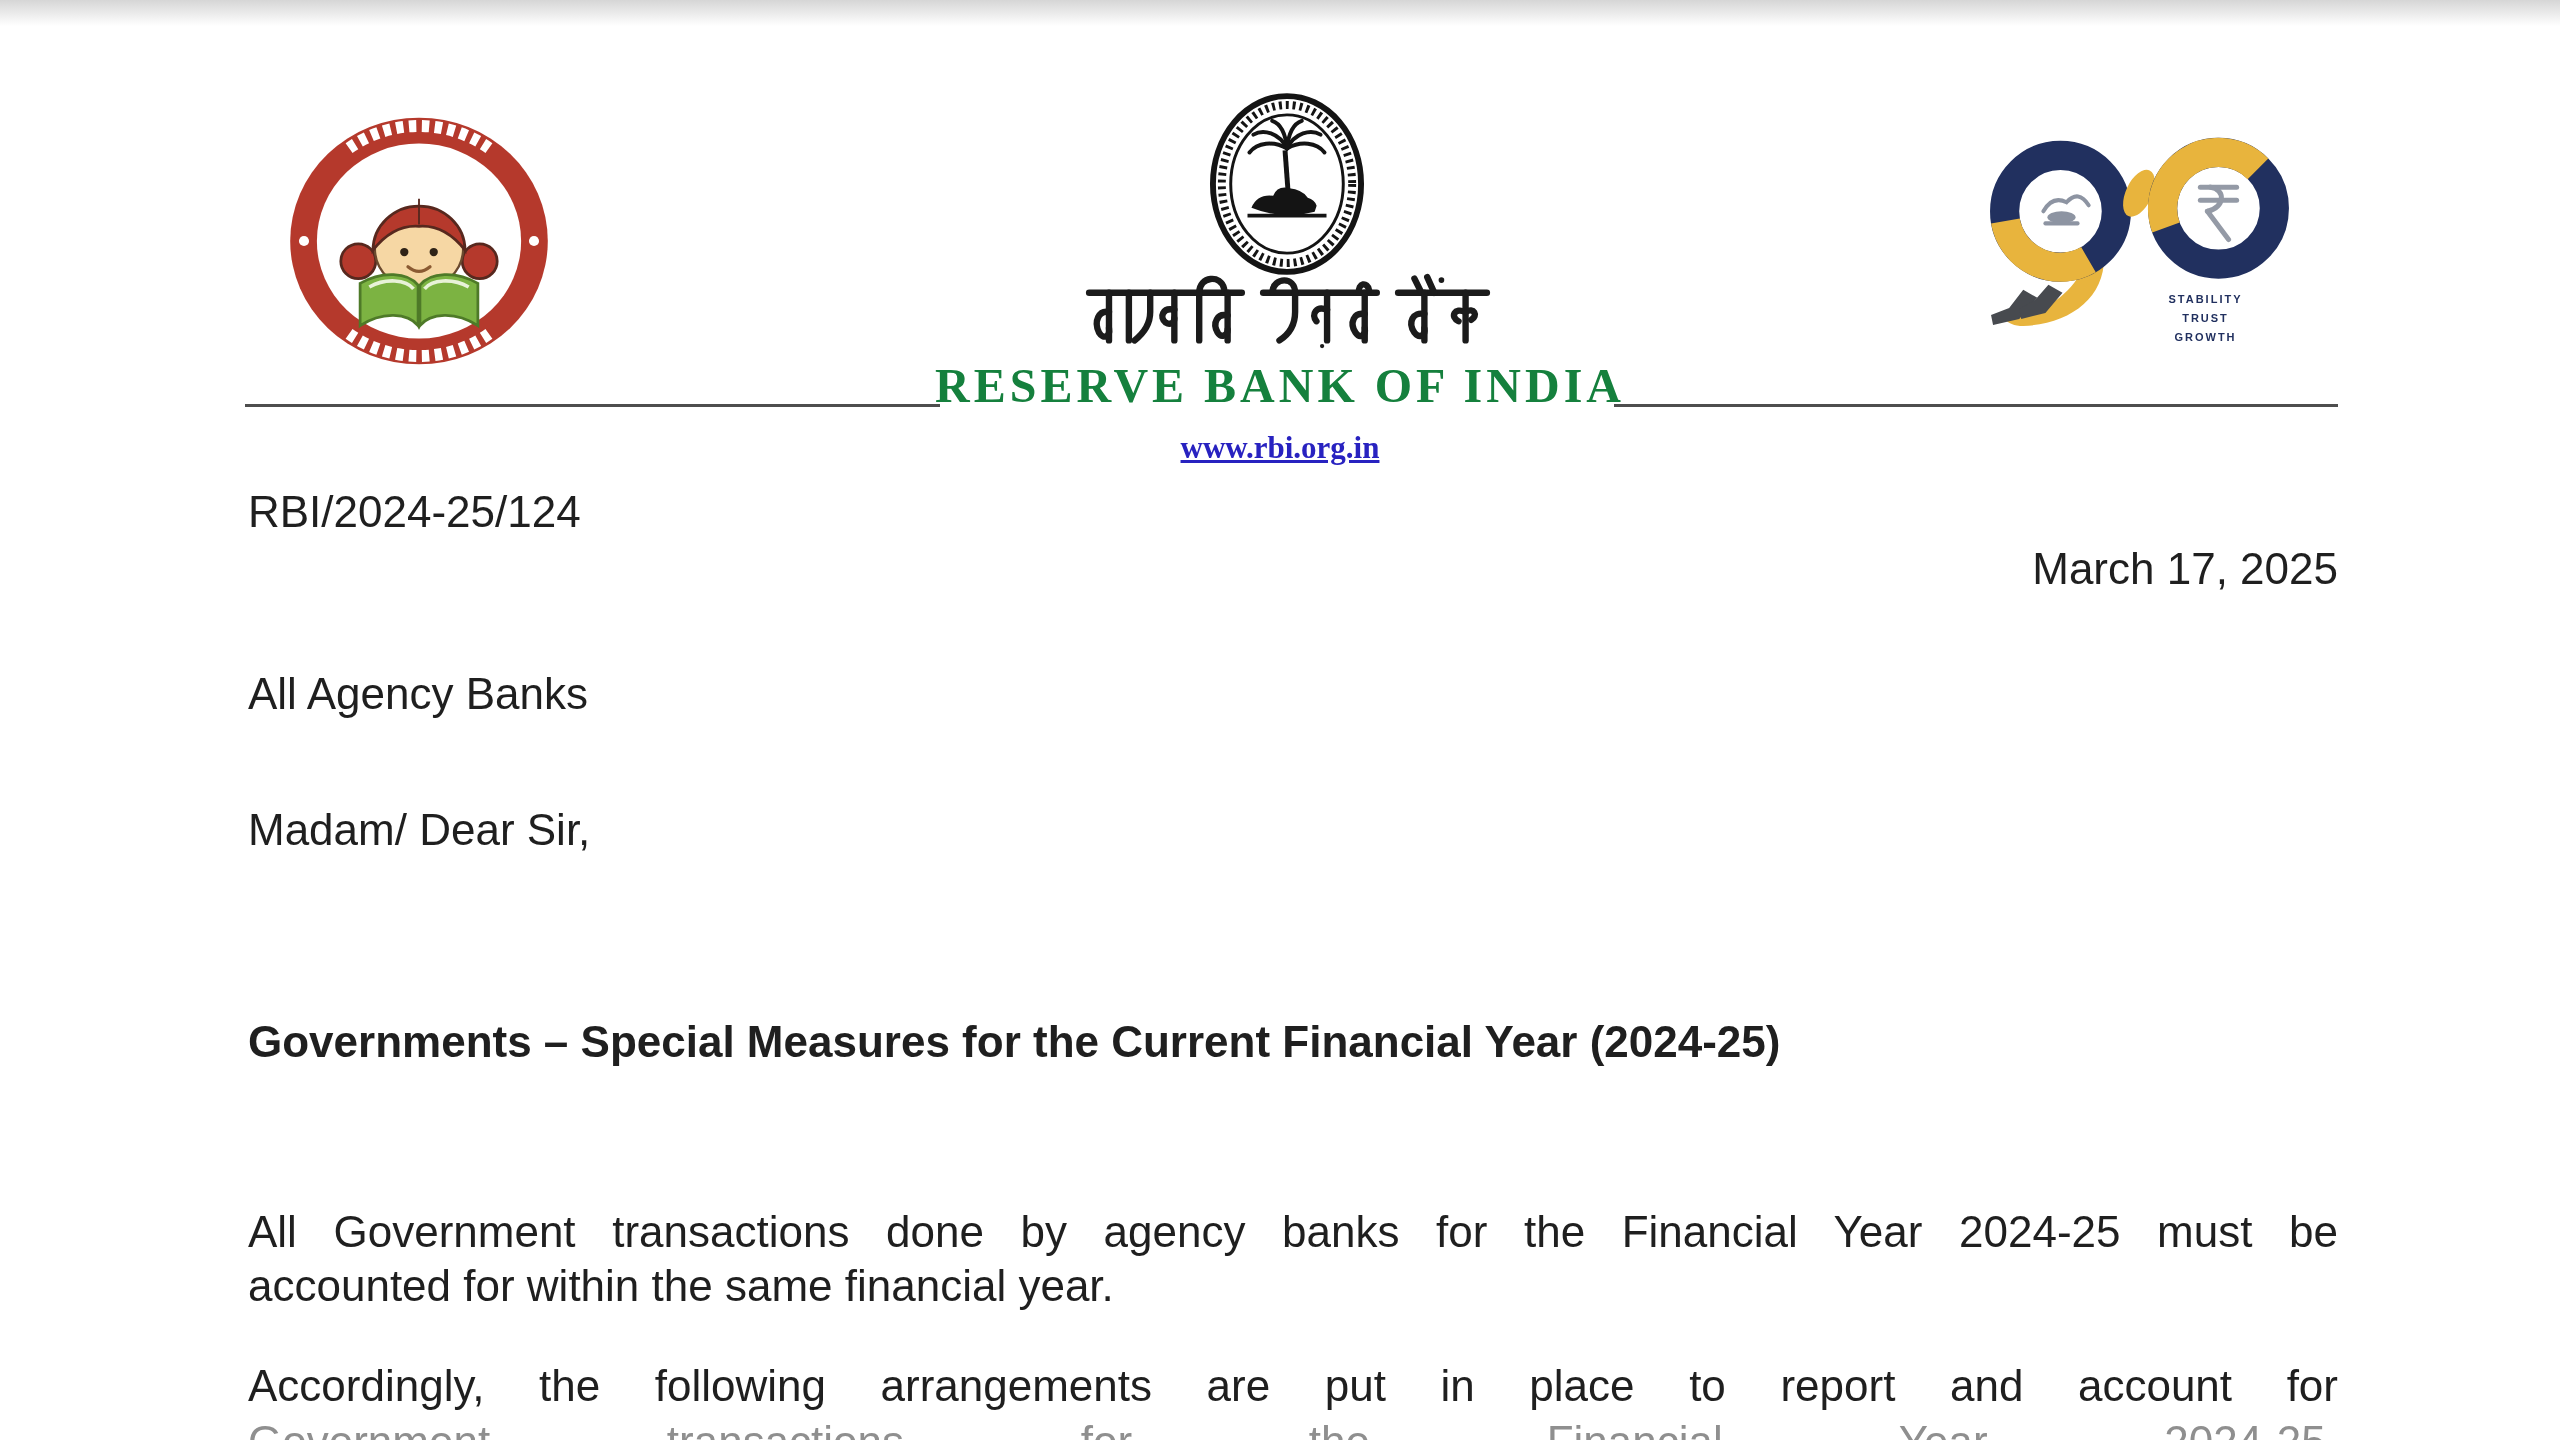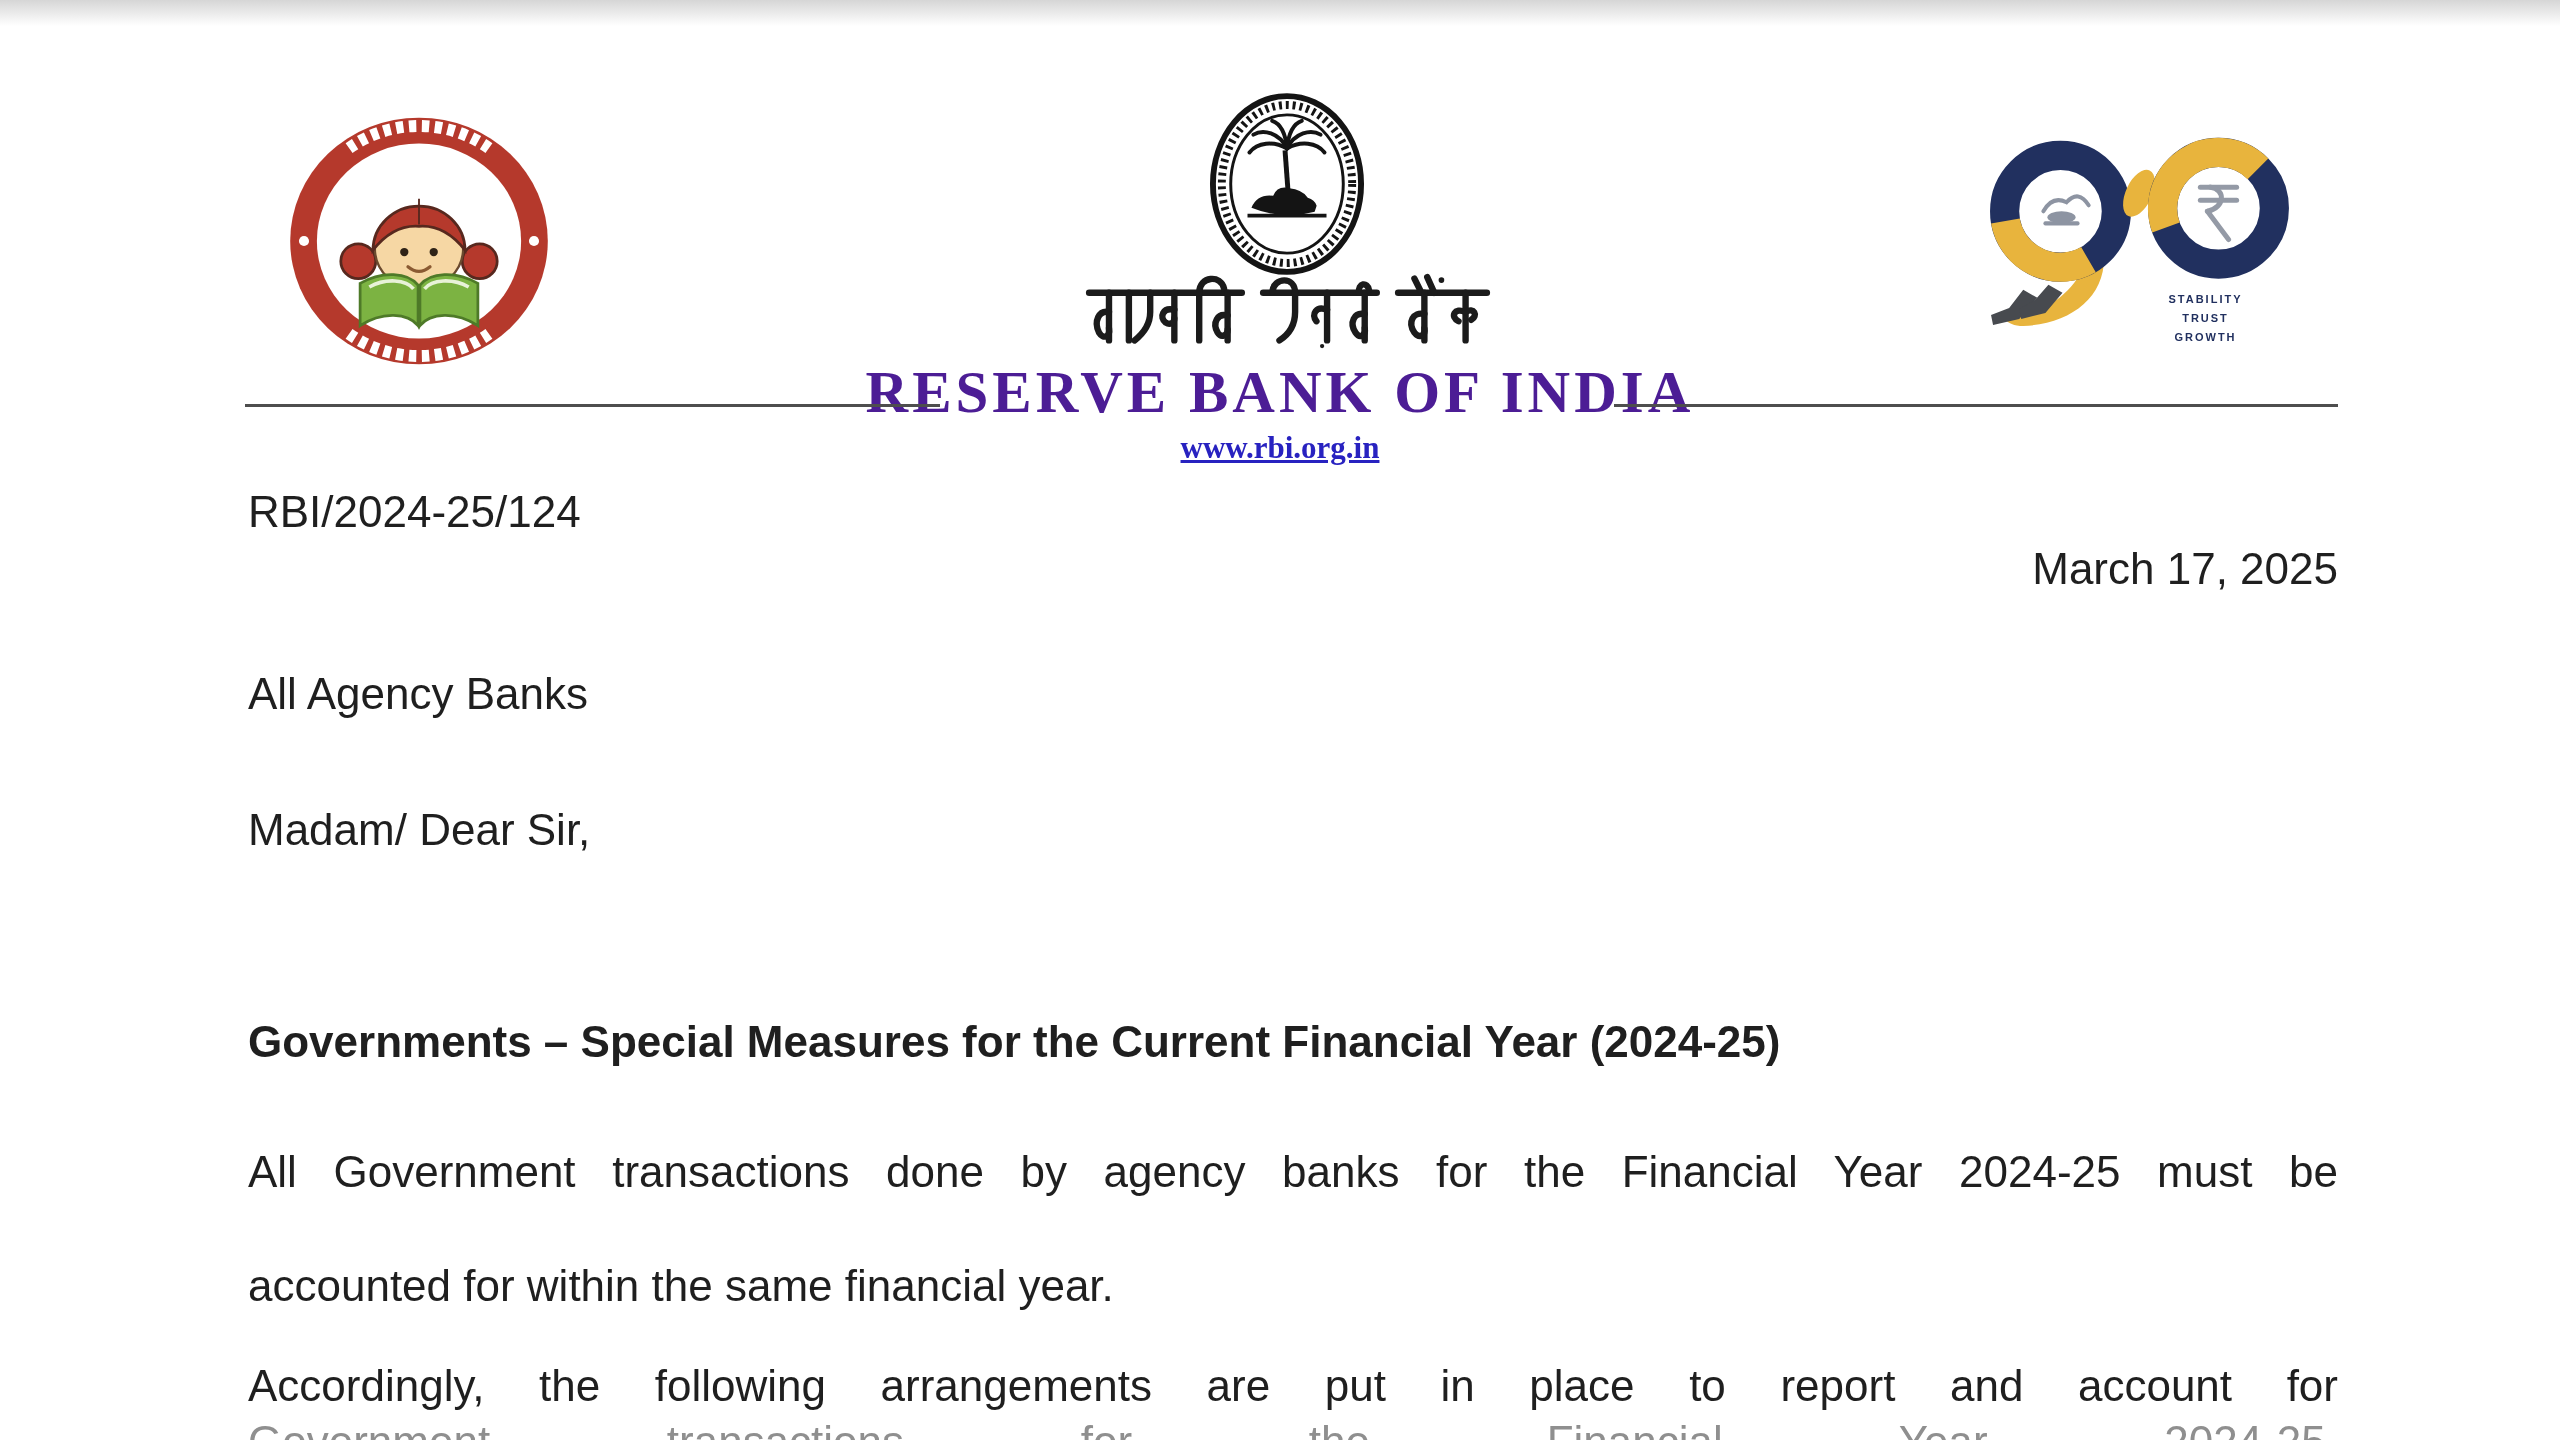--- a/index.html
+++ b/index.html
@@ -16,21 +16,21 @@
     background:linear-gradient(#d6d6d6,rgba(255,255,255,0));
   }
   .abs{position:absolute;}
   
   .beti-logo{left:278px;top:103px;width:282px;height:276px;}
   .rbi-seal{left:1208px;top:90px;width:158px;height:188px;}
   .hindi-title{left:1082px;top:272px;width:412px;height:80px;}
   .english-title{
     left:0;top:358px;width:2560px;text-align:center;
     font-family:"Liberation Serif", serif;font-weight:bold;
-    font-size:59px;letter-spacing:4px;color:#4c1d95;white-space:nowrap;
+    font-size:48px;letter-spacing:4px;color:#15803d;white-space:nowrap;
   }
   .rule{height:3px;background:#4e4e4e;top:404px;}
   .rule-left{left:245px;width:695px;}
   .rule-right{left:1614px;width:724px;}
   .website{
     left:0;top:430px;width:2560px;text-align:center;
     font-family:"Liberation Serif", serif;font-weight:bold;
     font-size:31px;color:#2822c0;
   }
   .website a{color:#2822c0;text-decoration:underline;}
@@ -50,21 +50,21 @@
   .salutation{left:248px;top:804px;}
   
   .just{
     font-size:44px;line-height:52px;
     text-align:justify;text-align-last:justify;
     width:2090px;left:248px;
   }
   .subject{font-weight:bold;}
   .subj-l1{top:938px;}
   .subj-l2{top:1000px;text-align-last:left;margin-top:16px;}
-  .p1-l1{top:1146px;}
+  .p1-l1{top:1206px;}
   .p1-l2{top:1241px;text-align-last:left;margin-top:19px;}
   .p2-l1{top:1360px;}
   .partial{
     left:248px;top:1416px;width:2090px;
     font-size:44px;line-height:52px;color:#8f8f8f;
     text-align:justify;text-align-last:justify;
     white-space:nowrap;
   }
 </style>
 </head>

